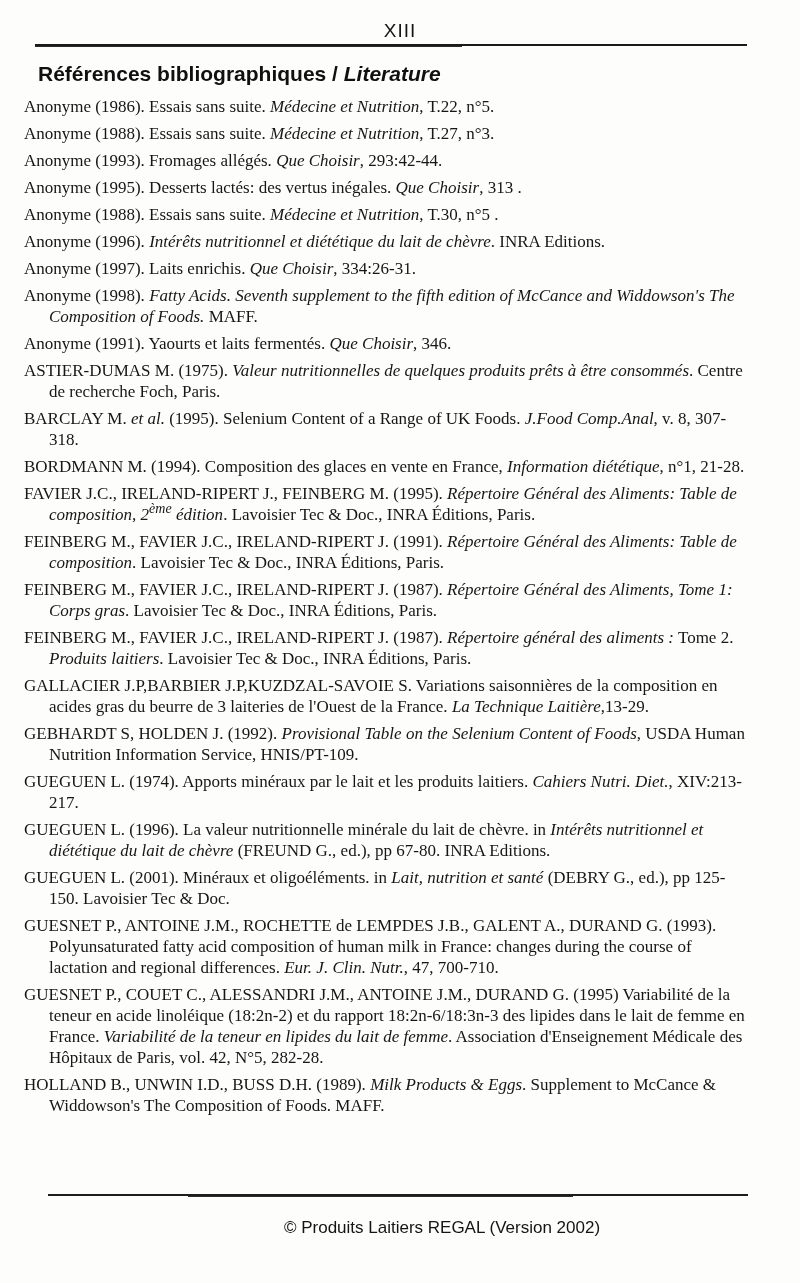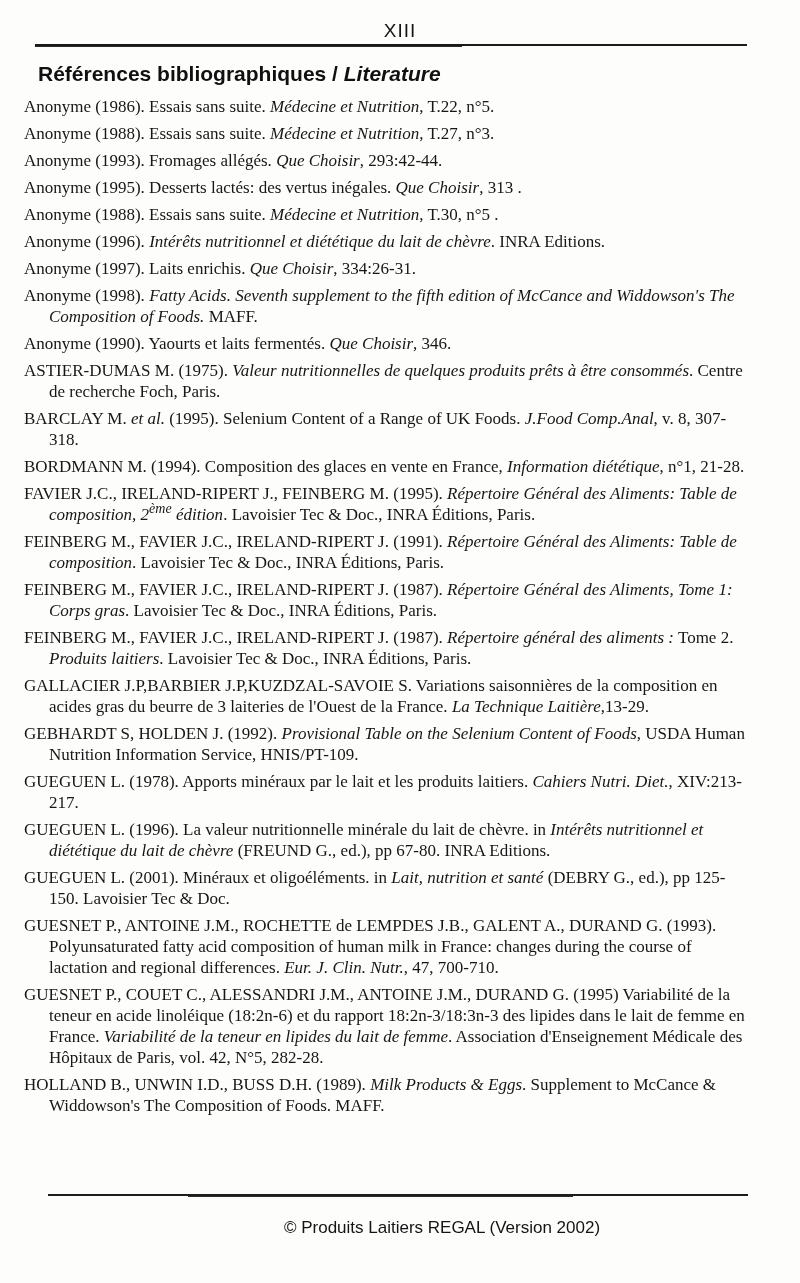--- a/index.html
+++ b/index.html
@@ -124,34 +124,34 @@
 
   <div class="refs" id="refs">
       <p class="ref"><span>Anonyme (1986). Essais sans suite. </span><em>Médecine et Nutrition</em><span>, T.22, n°5.</span></p>
       <p class="ref"><span>Anonyme (1988). Essais sans suite. </span><em>Médecine et Nutrition</em><span>, T.27, n°3.</span></p>
       <p class="ref"><span>Anonyme (1993). Fromages allégés. </span><em>Que Choisir</em><span>, 293:42-44.</span></p>
       <p class="ref"><span>Anonyme (1995). Desserts lactés: des vertus inégales. </span><em>Que Choisir</em><span>, 313 .</span></p>
       <p class="ref"><span>Anonyme (1988). Essais sans suite. </span><em>Médecine et Nutrition</em><span>, T.30, n°5 .</span></p>
       <p class="ref"><span>Anonyme (1996). </span><em>Intérêts nutritionnel et diététique du lait de chèvre</em><span>. INRA Editions.</span></p>
       <p class="ref"><span>Anonyme (1997). Laits enrichis. </span><em>Que Choisir</em><span>, 334:26-31.</span></p>
       <p class="ref"><span>Anonyme (1998). </span><em>Fatty Acids. Seventh supplement to the fifth edition of McCance and Widdowson's The Composition of Foods.</em><span> MAFF.</span></p>
-      <p class="ref"><span>Anonyme (1990). Yaourts et laits fermentés. </span><em>Que Choisir</em><span>, 346.</span></p>
+      <p class="ref"><span>Anonyme (1991). Yaourts et laits fermentés. </span><em>Que Choisir</em><span>, 346.</span></p>
       <p class="ref"><span>ASTIER-DUMAS M. (1975). </span><em>Valeur nutritionnelles de quelques produits prêts à être consommés</em><span>. Centre de recherche Foch, Paris.</span></p>
       <p class="ref"><span>BARCLAY M. </span><em>et al.</em><span> (1995). Selenium Content of a Range of UK Foods. </span><em>J.Food Comp.Anal</em><span>, v. 8, 307-318.</span></p>
       <p class="ref"><span>BORDMANN M. (1994). Composition des glaces en vente en France, </span><em>Information diététique</em><span>, n°1, 21-28.</span></p>
       <p class="ref"><span>FAVIER J.C., IRELAND-RIPERT J., FEINBERG M. (1995). </span><em>Répertoire Général des Aliments: Table de composition, 2</em><em><sup>ème</sup></em><em> édition</em><span>. Lavoisier Tec &amp; Doc., INRA Éditions, Paris.</span></p>
       <p class="ref"><span>FEINBERG M., FAVIER J.C., IRELAND-RIPERT J. (1991). </span><em>Répertoire Général des Aliments: Table de composition</em><span>. Lavoisier Tec &amp; Doc., INRA Éditions, Paris.</span></p>
       <p class="ref"><span>FEINBERG M., FAVIER J.C., IRELAND-RIPERT J. (1987). </span><em>Répertoire Général des Aliments, Tome 1: Corps gras</em><span>. Lavoisier Tec &amp; Doc., INRA Éditions, Paris.</span></p>
       <p class="ref"><span>FEINBERG M., FAVIER J.C., IRELAND-RIPERT J. (1987). </span><em>Répertoire général des aliments :</em><span> Tome 2. </span><em>Produits laitiers</em><span>. Lavoisier Tec &amp; Doc., INRA Éditions, Paris.</span></p>
       <p class="ref"><span>GALLACIER J.P,BARBIER J.P,KUZDZAL-SAVOIE S. Variations saisonnières de la composition en acides gras du beurre de 3 laiteries de l'Ouest de la France. </span><em>La Technique Laitière</em><span>,13-29.</span></p>
       <p class="ref"><span>GEBHARDT S, HOLDEN J. (1992). </span><em>Provisional Table on the Selenium Content of Foods</em><span>, USDA Human Nutrition Information Service, HNIS/PT-109.</span></p>
-      <p class="ref"><span>GUEGUEN L. (1978). Apports minéraux par le lait et les produits laitiers. </span><em>Cahiers Nutri. Diet.</em><span>, XIV:213-217.</span></p>
+      <p class="ref"><span>GUEGUEN L. (1974). Apports minéraux par le lait et les produits laitiers. </span><em>Cahiers Nutri. Diet.</em><span>, XIV:213-217.</span></p>
       <p class="ref"><span>GUEGUEN L. (1996). La valeur nutritionnelle minérale du lait de chèvre. in </span><em>Intérêts nutritionnel et diététique du lait de chèvre</em><span> (FREUND G., ed.), pp 67-80. INRA Editions.</span></p>
       <p class="ref"><span>GUEGUEN L. (2001). Minéraux et oligoéléments. in </span><em>Lait, nutrition et santé</em><span> (DEBRY G., ed.), pp 125-150. Lavoisier Tec &amp; Doc.</span></p>
       <p class="ref"><span>GUESNET P., ANTOINE J.M., ROCHETTE de LEMPDES J.B., GALENT A., DURAND G. (1993). Polyunsaturated fatty acid composition of human milk in France: changes during the course of lactation and regional differences. </span><em>Eur. J. Clin. Nutr.</em><span>, 47, 700-710.</span></p>
-      <p class="ref"><span>GUESNET P., COUET C., ALESSANDRI J.M., ANTOINE J.M., DURAND G. (1995) Variabilité de la teneur en acide linoléique (18:2n-6) et du rapport 18:2n-3/18:3n-3 des lipides dans le lait de femme en France. </span><em>Variabilité de la teneur en lipides du lait de femme</em><span>. Association d'Enseignement Médicale des Hôpitaux de Paris, vol. 42, N°5, 282-28.</span></p>
+      <p class="ref"><span>GUESNET P., COUET C., ALESSANDRI J.M., ANTOINE J.M., DURAND G. (1995) Variabilité de la teneur en acide linoléique (18:2n-2) et du rapport 18:2n-6/18:3n-3 des lipides dans le lait de femme en France. </span><em>Variabilité de la teneur en lipides du lait de femme</em><span>. Association d'Enseignement Médicale des Hôpitaux de Paris, vol. 42, N°5, 282-28.</span></p>
       <p class="ref"><span>HOLLAND B., UNWIN I.D., BUSS D.H. (1989).  </span><em>Milk Products &amp; Eggs</em><span>. Supplement to McCance &amp; Widdowson's The Composition of Foods. MAFF.</span></p>
     </div>
 
   <hr class="bottom-rule">
 
   <div class="footer">© Produits Laitiers REGAL (Version 2002)</div>
 </div>
 
 </body></html>

